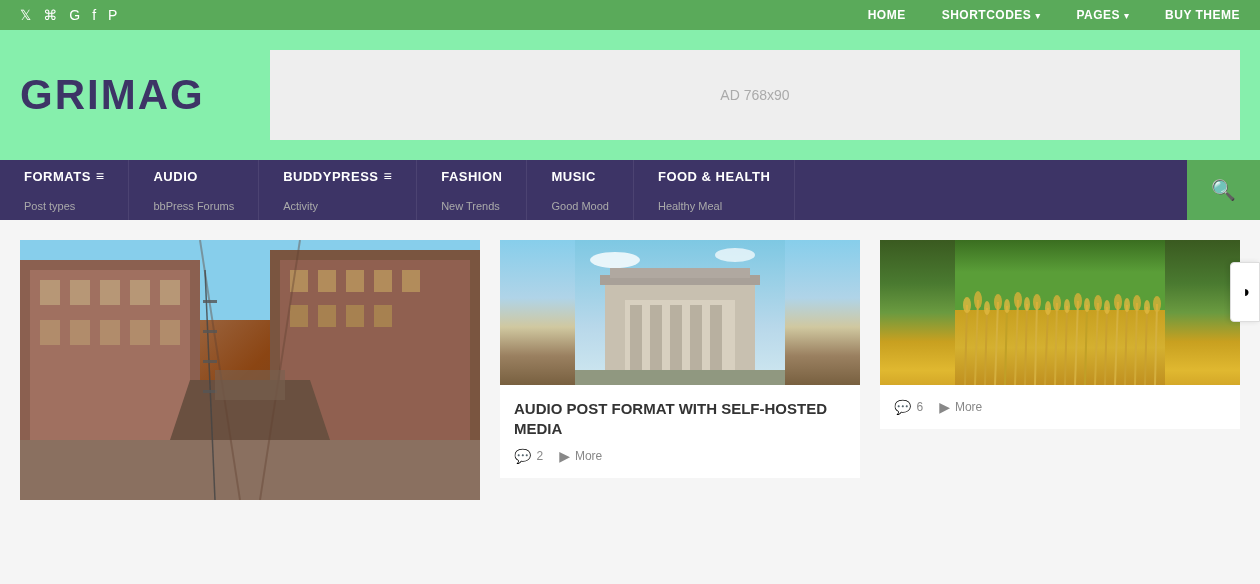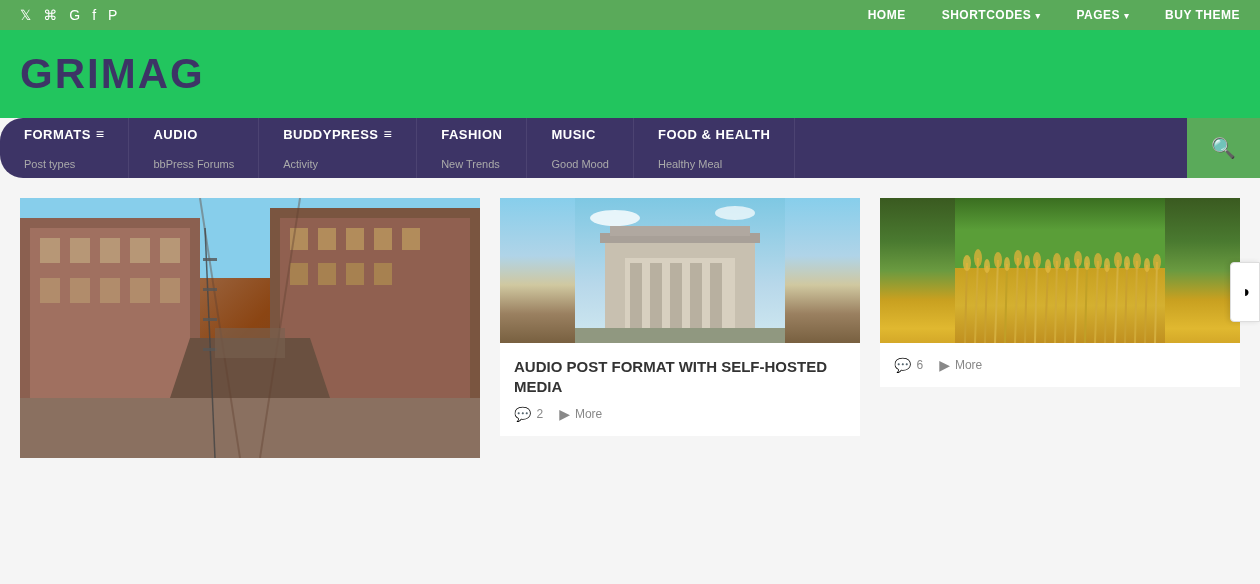--- a/index.html
+++ b/index.html
@@ -16,21 +16,21 @@
     }
     .top-bar-social { display: flex; gap: 12px; }
     .top-bar-social span { color: white; font-size: 14px; cursor: pointer; }
     .top-bar-nav { display: flex; gap: 36px; align-items: center; }
     .top-bar-nav a { color: white; text-decoration: none; font-size: 12px; font-weight: bold; letter-spacing: 0.5px; }
     .nav-dropdown { display: flex; align-items: center; gap: 4px; }
     .nav-dropdown span { color: white; font-size: 10px; }
 
     
     .header {
-      background: #22c55e;
+      background: #86efac;
       display: flex;
       align-items: center;
       padding: 20px 20px;
       gap: 30px;
     }
     .logo {
       font-size: 42px;
       font-weight: 900;
       color: #3d3466;
       letter-spacing: 2px;
@@ -46,21 +46,20 @@
       color: #aaa;
       font-size: 14px;
     }
 
     
     .main-nav {
       background: #3d3466;
       display: flex;
       align-items: stretch;
       height: 60px;
-      border-radius: 23px;
     }
     .nav-item {
       display: flex;
       flex-direction: column;
       justify-content: center;
       padding: 0 24px;
       cursor: pointer;
       border-right: 1px solid rgba(255,255,255,0.08);
       position: relative;
     }
@@ -190,20 +189,21 @@
     <div class="nav-dropdown">
       <a>PAGES</a>
       <span>▾</span>
     </div>
     <a>BUY THEME</a>
   </div>
 </div>
 
 <div class="header">
   <div class="logo">GRIMAG</div>
+  <div class="ad-banner">AD 768x90</div>
 </div>
 
 <div class="main-nav">
   <div class="nav-item">
     <div class="nav-item-title">
       <span>FORMATS</span>
       <span class="nav-icon">≡</span>
     </div>
     <div class="nav-item-subtitle">Post types</div>
   </div>

